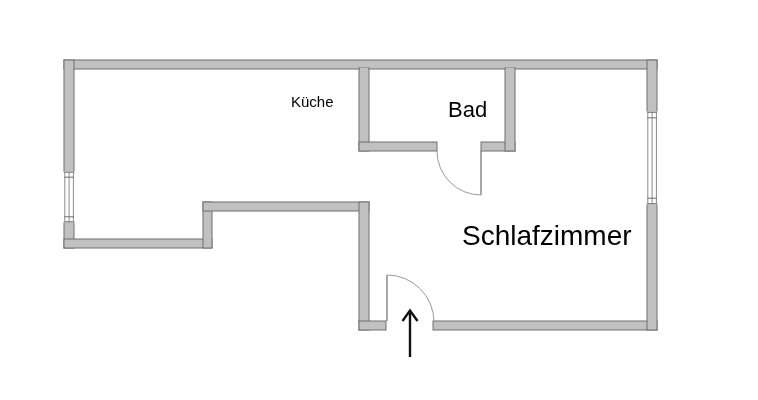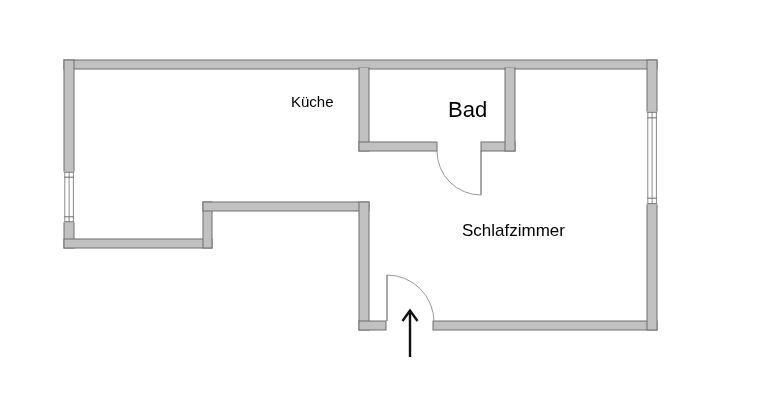--- a/index.html
+++ b/index.html
@@ -23,21 +23,21 @@
   .room-label {
     position: absolute;
     color: #000000;
     white-space: nowrap;
     line-height: 1;
     font-family: "Liberation Sans", sans-serif;
   }
   .lbl-wohnzimmer   { left: 100px; top: 137px; font-size: 22px; }
   .lbl-kueche       { left: 291px; top:  94px; font-size: 15px; }
   .lbl-bad          { left: 412px; top:  99px; font-size: 22px; margin-left: 36px; }
-  .lbl-schlafzimmer { left: 462px; top: 222px; font-size: 17px; }
+  .lbl-schlafzimmer { left: 462px; top: 222px; font-size: 28px; }
 
   .wall   { fill: #c1c1c1; stroke: #6e6e6e; stroke-width: 1; }
   .joint  { fill: #c1c1c1; stroke: none; }
   .winbg  { fill: #ffffff; stroke: none; }
   .winln  { stroke: #8a8a8a; stroke-width: 1; fill: none; }
   .wintk  { stroke: #6e6e6e; stroke-width: 1; fill: none; }
   .leaf   { stroke: #6e6e6e; stroke-width: 1.2; fill: none; }
   .swing  { stroke: #9a9a9a; stroke-width: 1; fill: none; }
   .arrow  { stroke: #111111; stroke-width: 2.4; fill: none; }
 </style>

